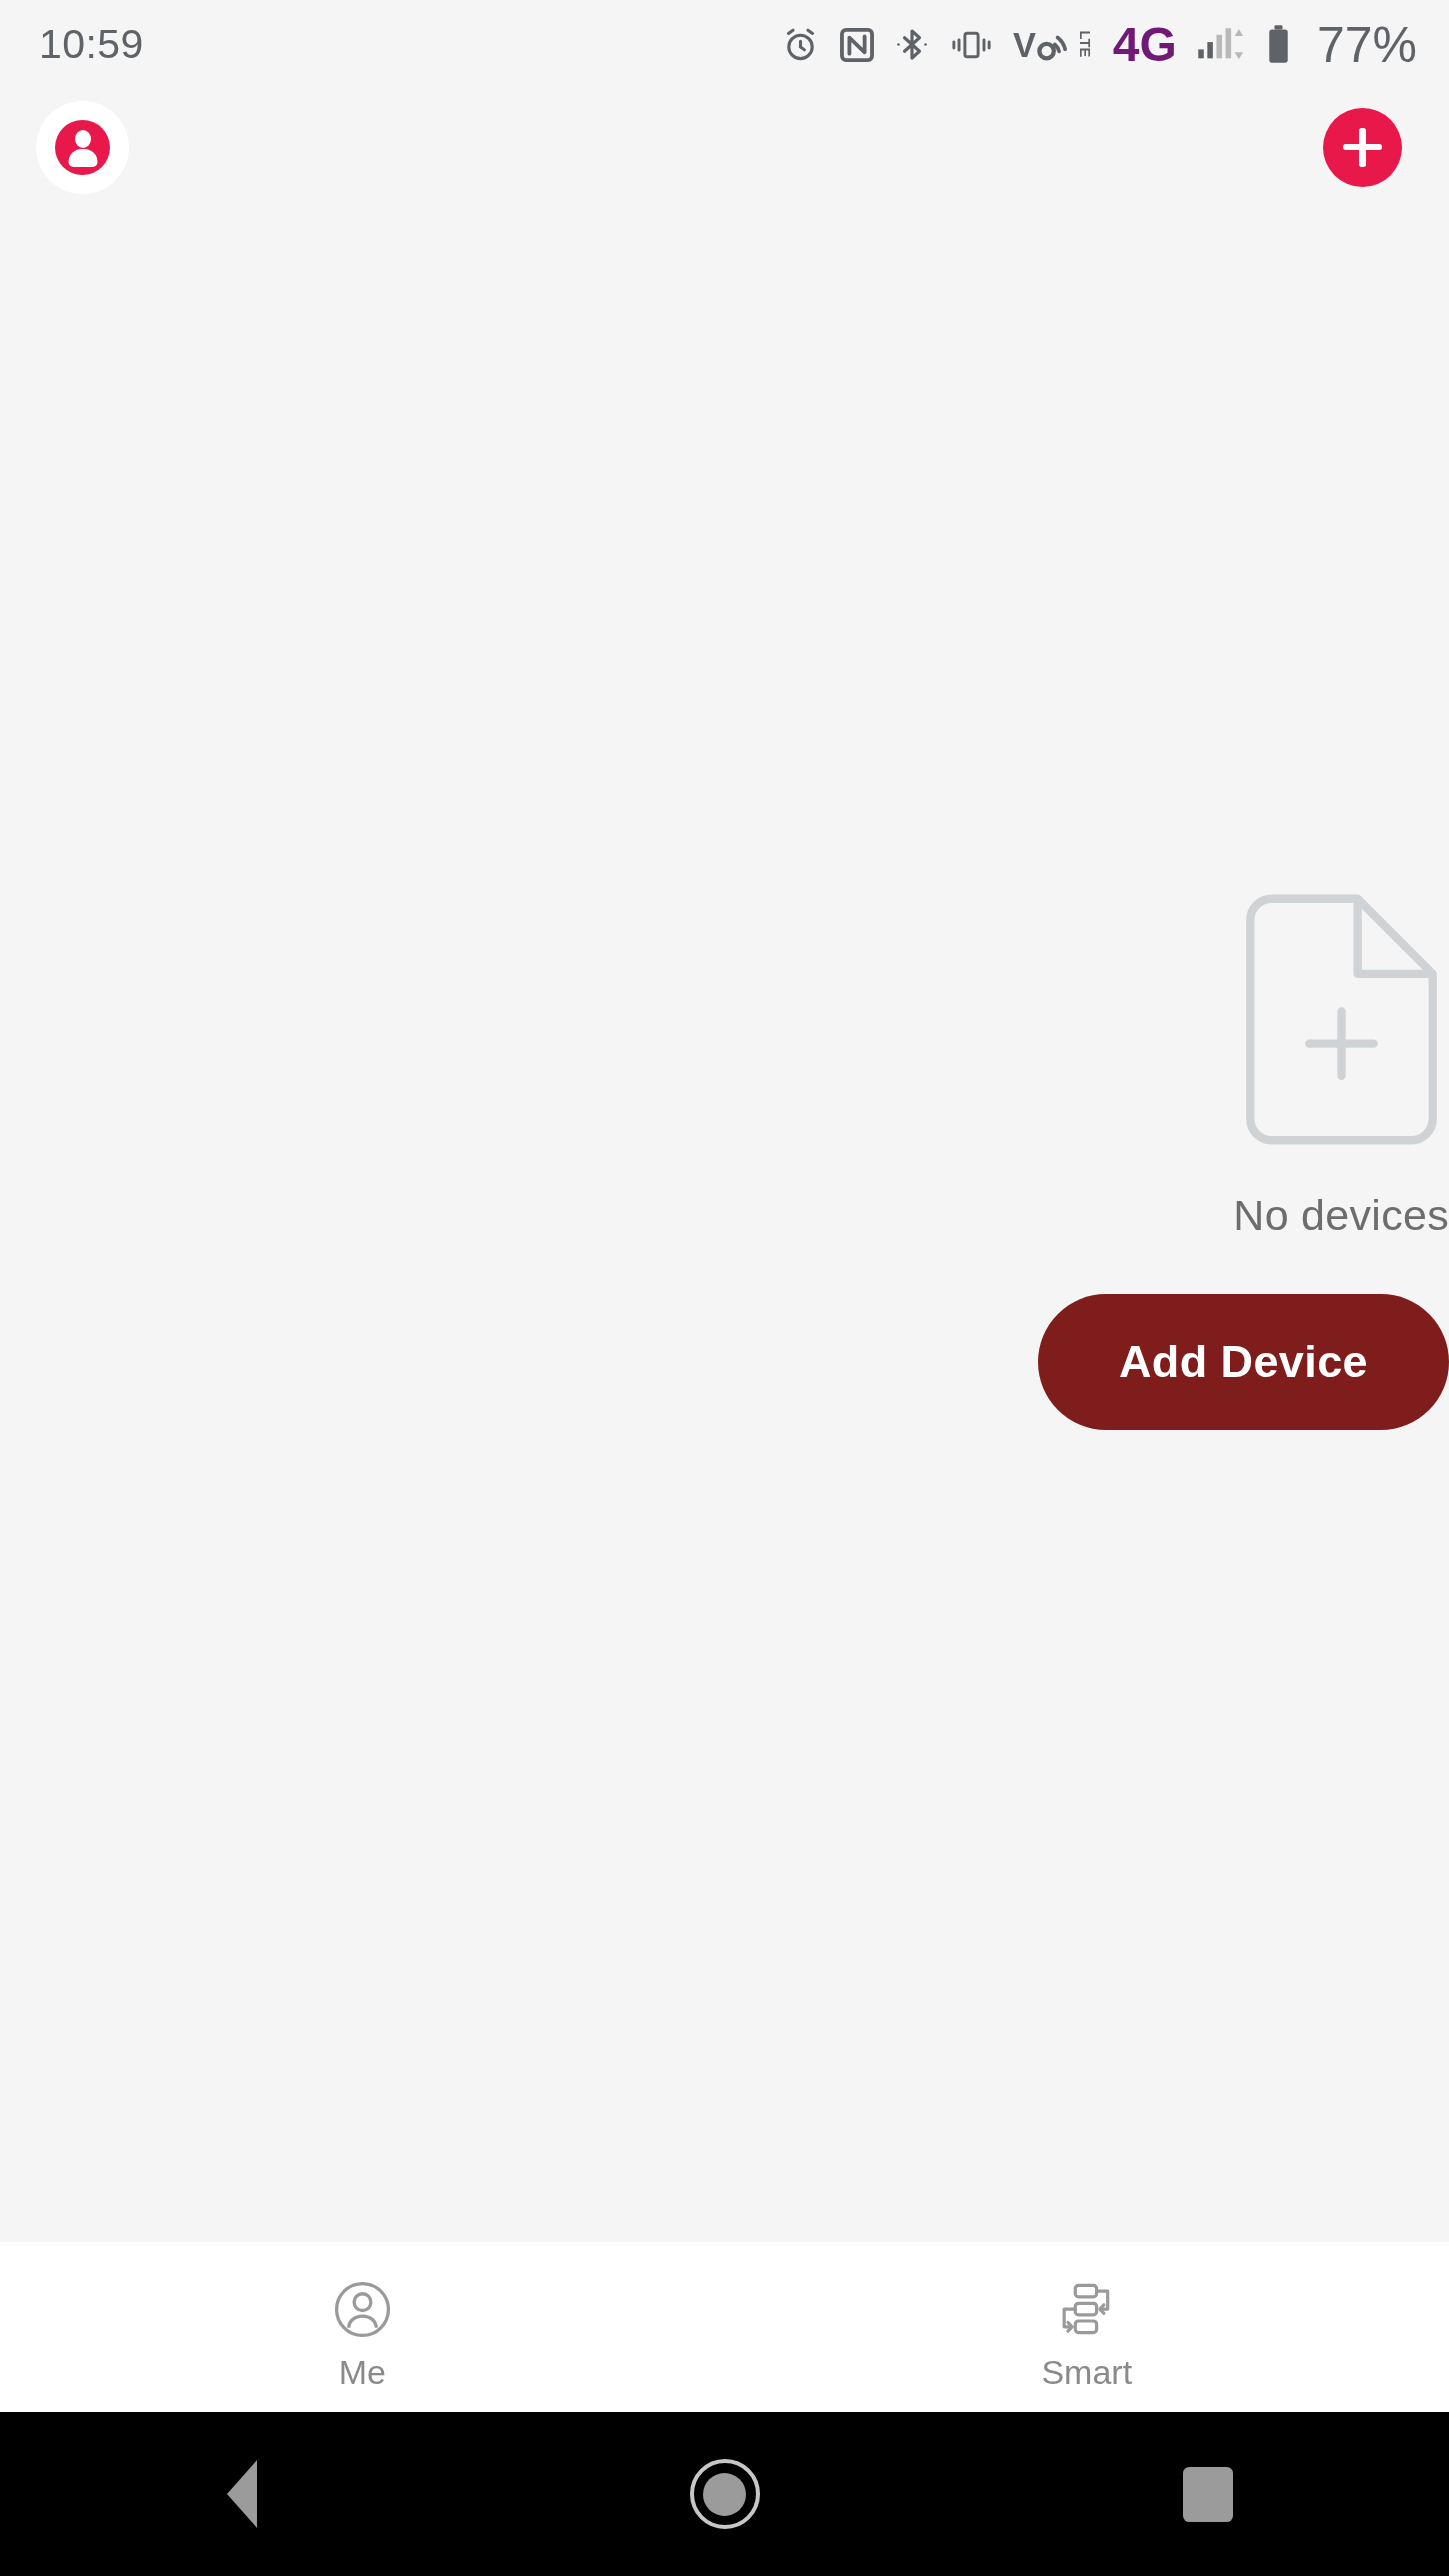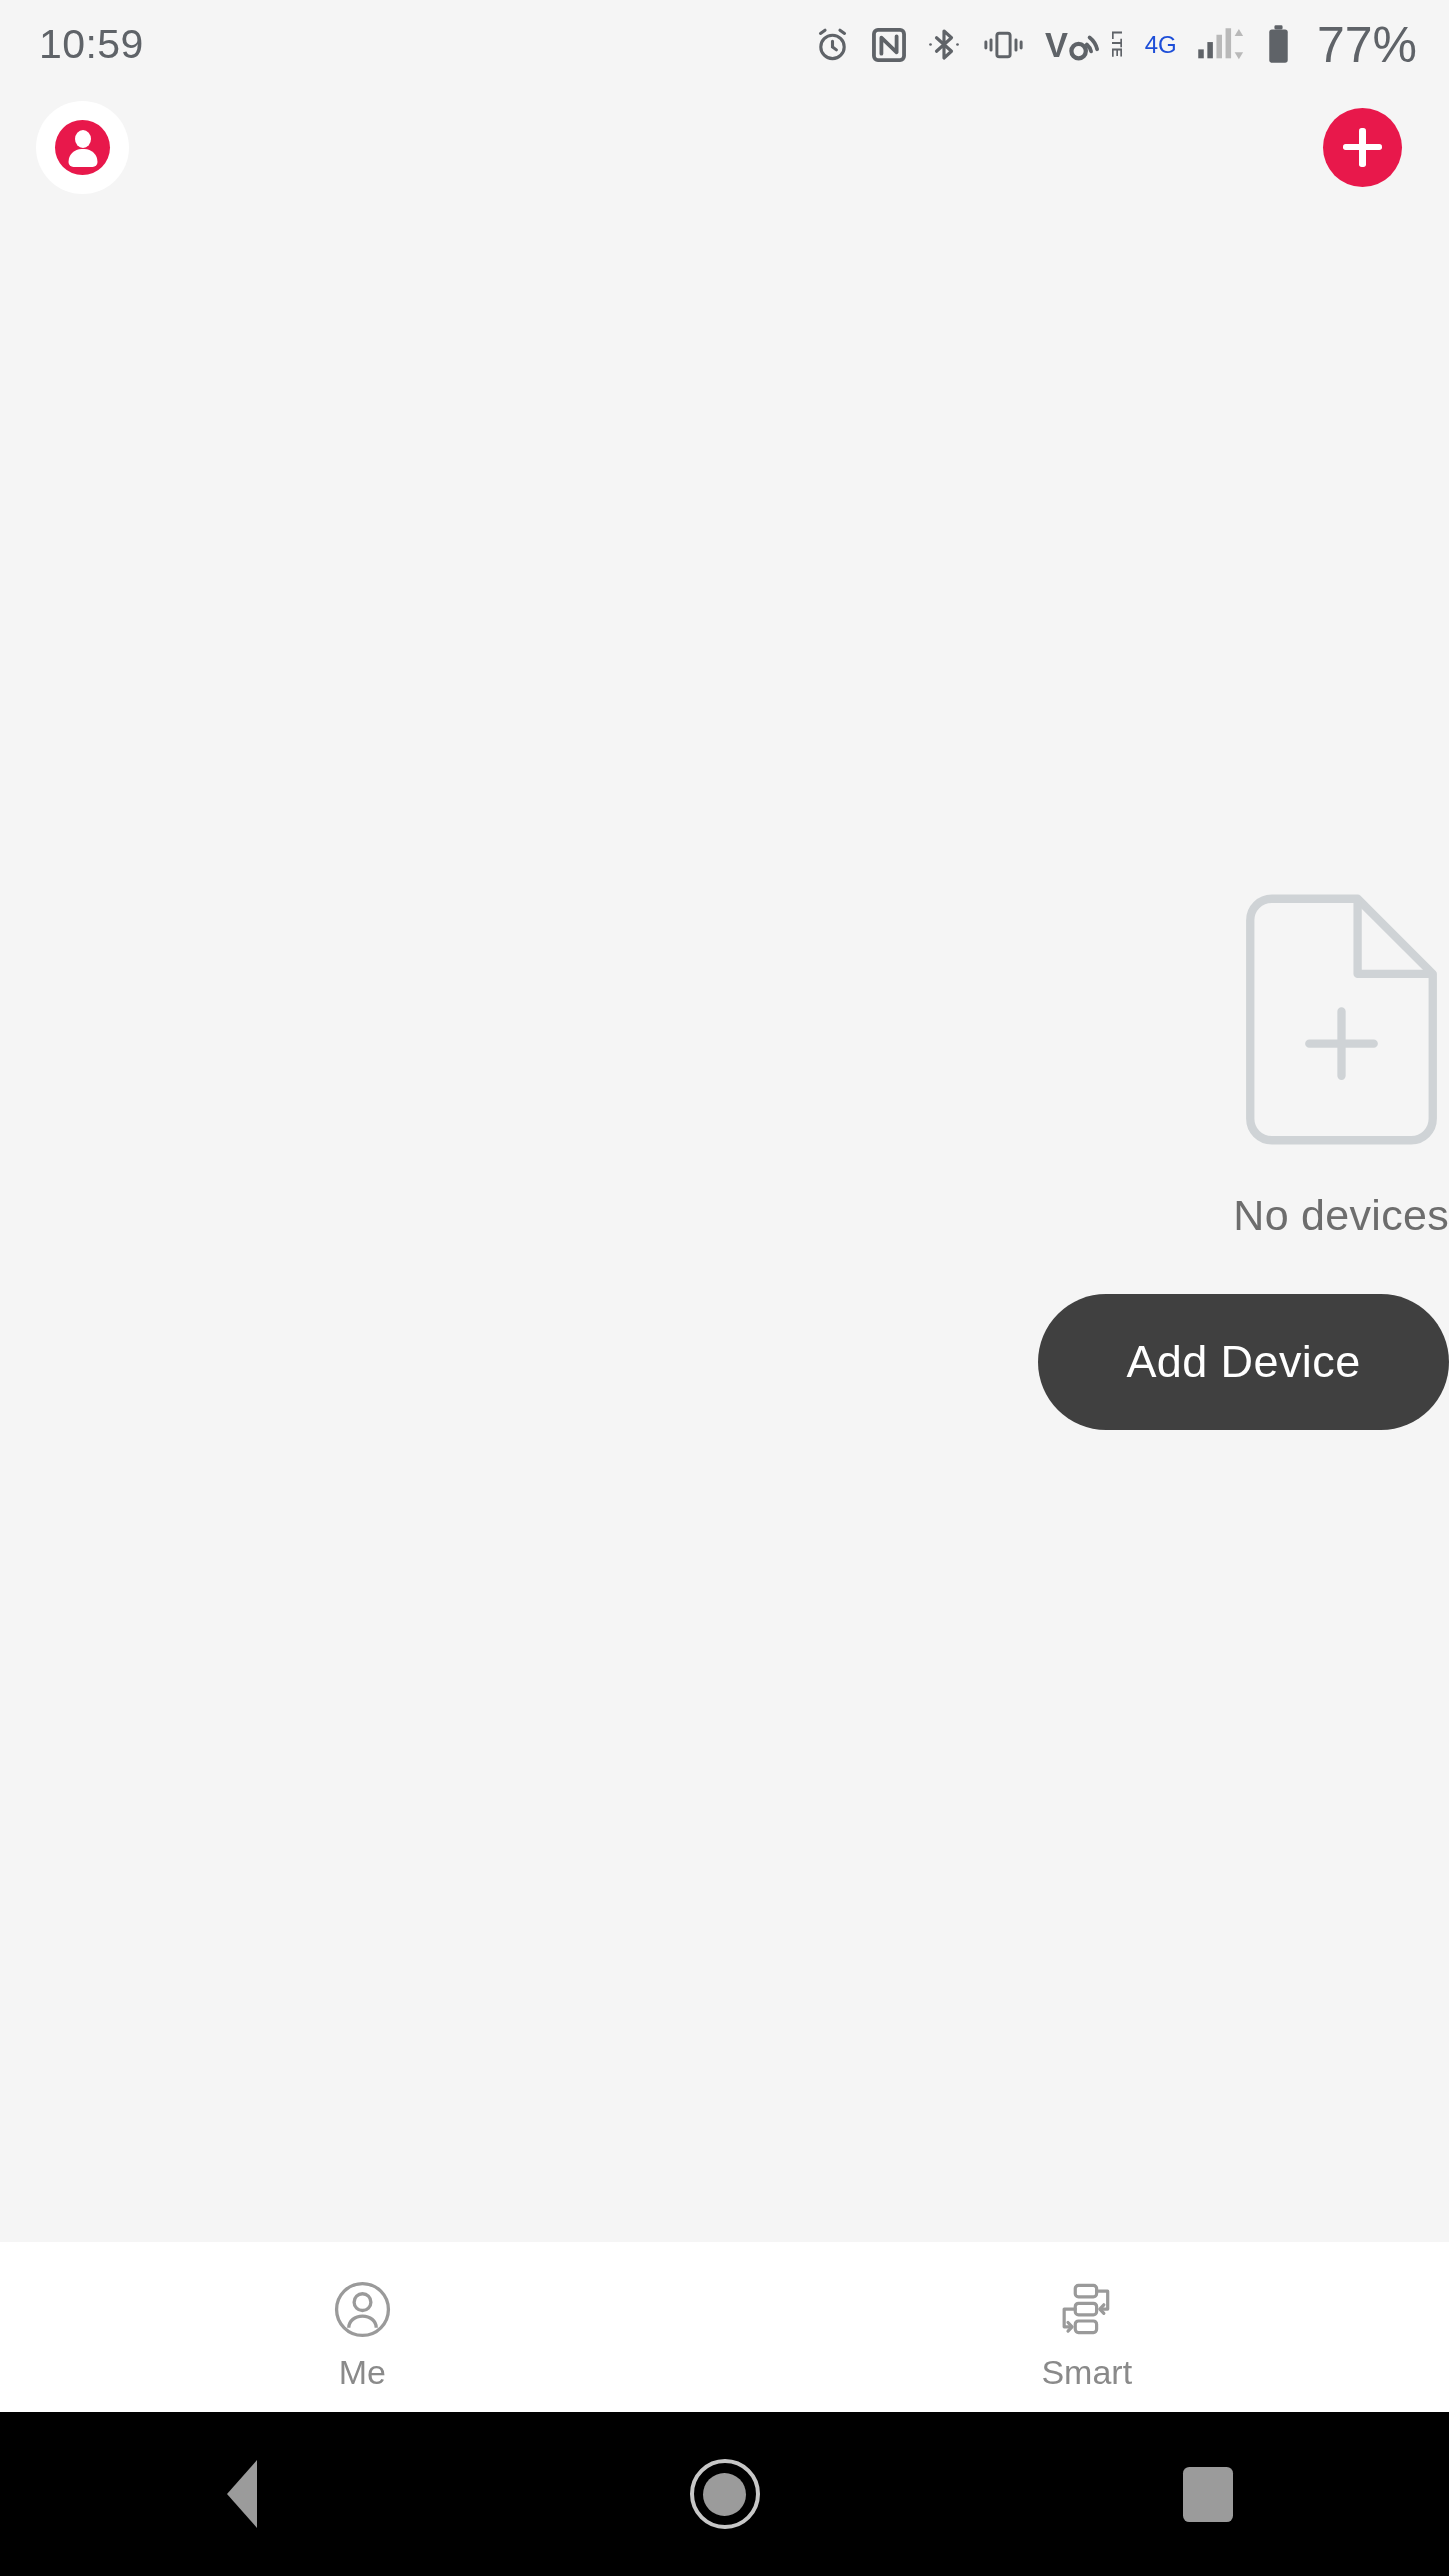--- a/index.html
+++ b/index.html
@@ -28,21 +28,21 @@
   .sb-clock {
     font-size:41px; color:#5f6368;
     letter-spacing:0.4px; font-weight:400;
     line-height:1;
   }
   .sb-right {
     margin-left:auto;
     display:flex; align-items:center; gap:18px;
   }
   .sb-ico { display:flex; align-items:center; justify-content:center; }
-  .sb-text { font-size:24px; color:#1d4ed8; font-weight:400; line-height:1; }
+  .sb-text { font-size:48px; color:#701a75; font-weight:700; line-height:1; }
   .sb-batt-pct { font-size:50px; color:#5f6368; margin-left:7.2px; line-height:1; }
 
   
   .appbar {
     flex:0 0 116px; height:116px;
     display:flex; align-items:center;
     justify-content:space-between;
     padding:0 47px 0 36px;
     background:#f5f5f5;
   }
@@ -98,23 +98,23 @@
   .doc-icon { width:215px; height:263px; display:block; }
   .empty-text {
     margin-top:43px;
     font-size:43px; color:#6d6d6d; font-weight:400;
     letter-spacing:0.3px; line-height:1;
   }
   .add-device-btn {
     margin-top:57px;
     width:411px; height:136px;
     border-radius:68px;
-    background:#404040;
+    background:#7f1d1d;
     color:#ffffff;
-    font-size:45px; font-weight:normal;
+    font-size:45px; font-weight:bold;
     letter-spacing:0.4px;
     display:flex; align-items:center; justify-content:center;
     border:none;
     font-family:"Liberation Sans", sans-serif;
   }
 
   
   .tabbar {
     flex:0 0 170px; height:170px;
     background:#ffffff;

